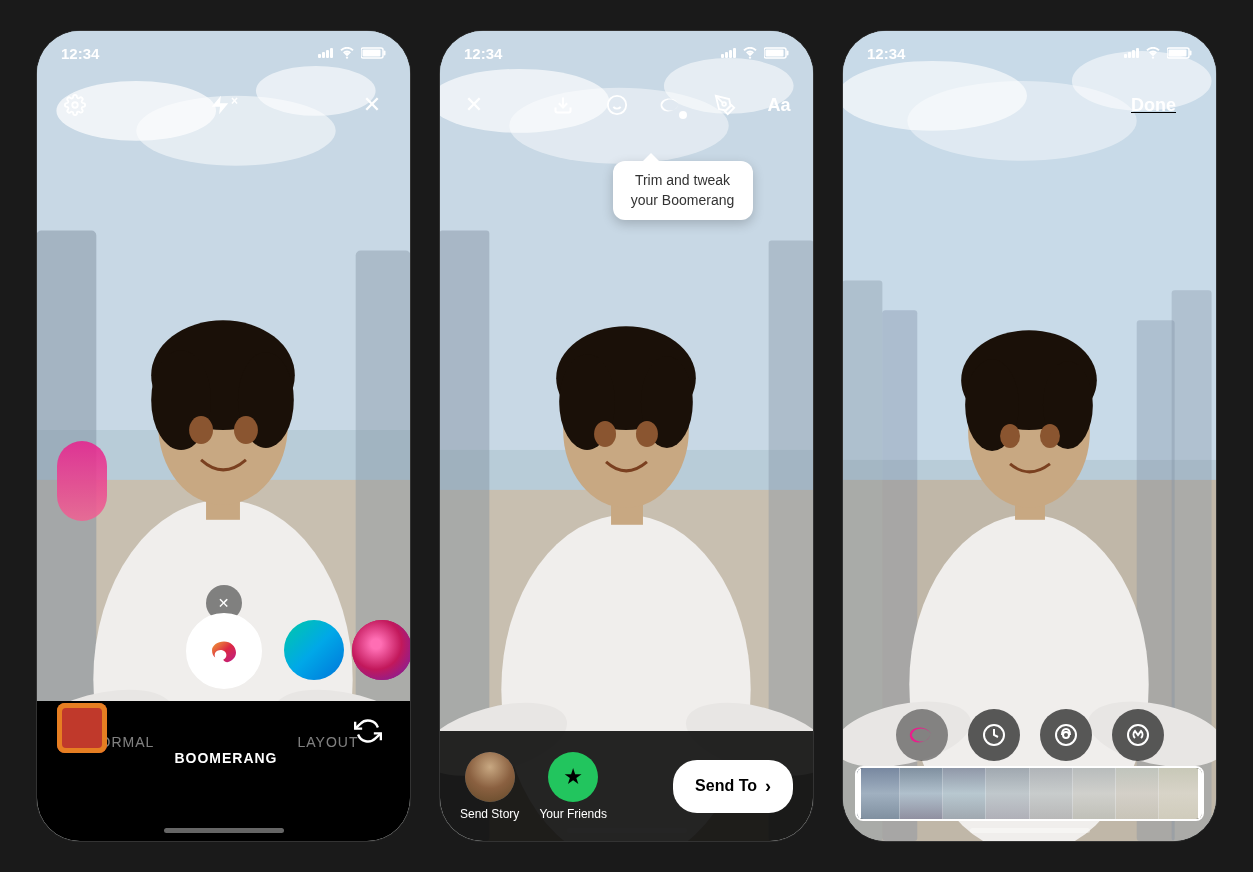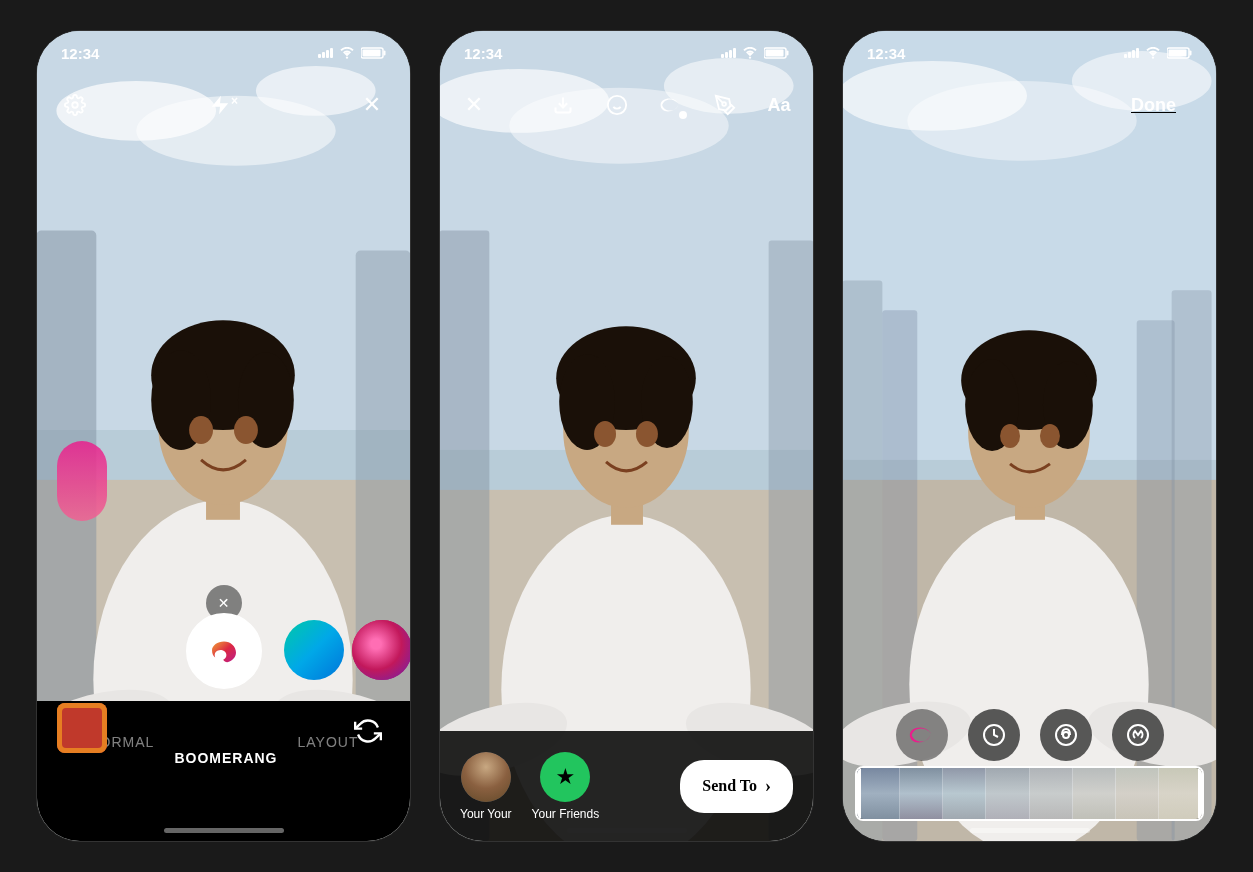--- a/index.html
+++ b/index.html
@@ -318,21 +318,20 @@
       color: black;
       border: none;
       border-radius: 24px;
       padding: 16px 22px;
       font-size: 16px;
       font-weight: 600;
       display: flex;
       align-items: center;
       gap: 8px;
       cursor: pointer;
-      font-family: Liberation Serif, serif;
     }
     .home-indicator-2 {
       position: absolute;
       bottom: 8px;
       left: 50%;
       transform: translateX(-50%);
       width: 120px;
       height: 5px;
       background: rgba(255,255,255,0.4);
       border-radius: 3px;
@@ -667,28 +666,29 @@
             <path d="M2 2l7.586 7.586"></path>
             <circle cx="11" cy="11" r="2"></circle>
           </svg>
         </div>
         <div class="icon-btn">
           <span style="color:white; font-size:18px; font-weight:600;">Aa</span>
         </div>
       </div>
     </div>
 
+    <div class="tooltip-bubble">Trim and tweak your Boomerang</div>
 
     <div class="bottom-bar-p2">
       <div class="story-options">
         <div class="story-avatar">
           <div class="avatar-circle">
             <div class="avatar-photo"></div>
           </div>
-          <span class="avatar-label">Your Your</span>
+          <span class="avatar-label">Send Story</span>
         </div>
         <div class="story-avatar">
           <div class="avatar-circle avatar-green">
             <span>★</span>
           </div>
           <span class="avatar-label">Your Friends</span>
         </div>
       </div>
       <button class="send-to-btn">
         <span>Send To</span>

